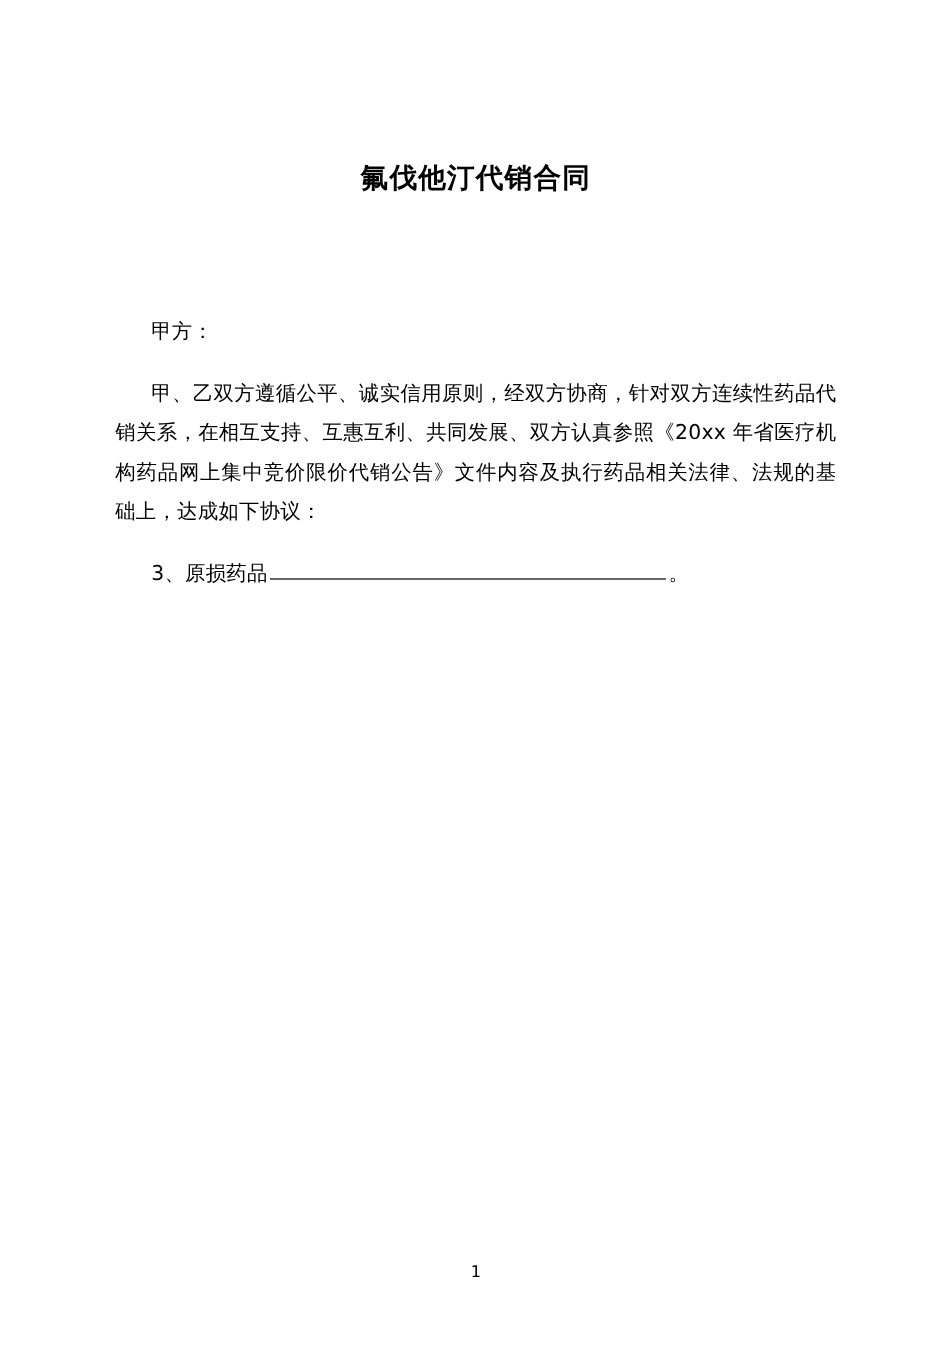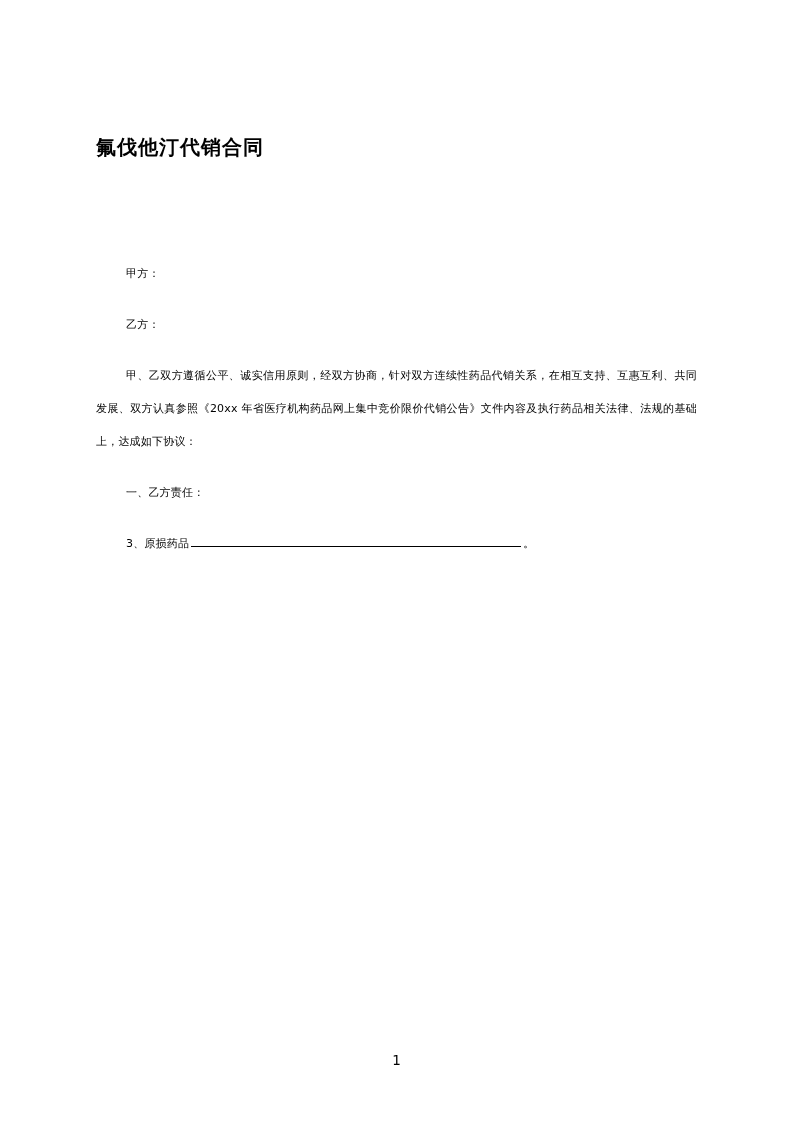--- a/index.html
+++ b/index.html
@@ -17,31 +17,32 @@
     font-family: "DejaVu Sans", "Liberation Sans", sans-serif;
     color: #000000;
   }
   .content {
     position: absolute;
     left: 96px;
     top: 0;
     width: 601px;
   }
   .doc-title {
-    font-size: 20px;
+    text-align: center;
+    font-size: 23px;
     font-weight: bold;
     letter-spacing: 1px;
     margin-top: 133px;
     line-height: 1.4;
   }
   .body-block {
     margin-top: 96px;
   }
   p.para {
-    font-size: 11px;
+    font-size: 17px;
     line-height: 33px;
     margin: 0 0 18px 0;
     text-align: justify;
     text-justify: inter-ideograph;
     letter-spacing: 0.2px;
   }
   p.indent {
     text-indent: 30px;
   }
   .blank-line {
@@ -66,25 +67,23 @@
 
 <div class="page">
   <div class="content">
 
     <div class="doc-title">氟伐他汀代销合同</div>
 
     <div class="body-block">
 
       <p class="para indent">甲方：</p>
 
-      <p class="para indent">乙方：</p>
 
       <p class="para indent">甲、乙双方遵循公平、诚实信用原则，经双方协商，针对双方连续性药品代销关系，在相互支持、互惠互利、共同发展、双方认真参照《20xx 年省医疗机构药品网上集中竞价限价代销公告》文件内容及执行药品相关法律、法规的基础上，达成如下协议：</p>
 
-      <p class="para indent">一、乙方责任：</p>
 
 
 
       <p class="para indent"><span>3、原损药品</span><span class="blank-line"></span><span>。</span></p>
 
 
 
     </div>
   </div>
 

